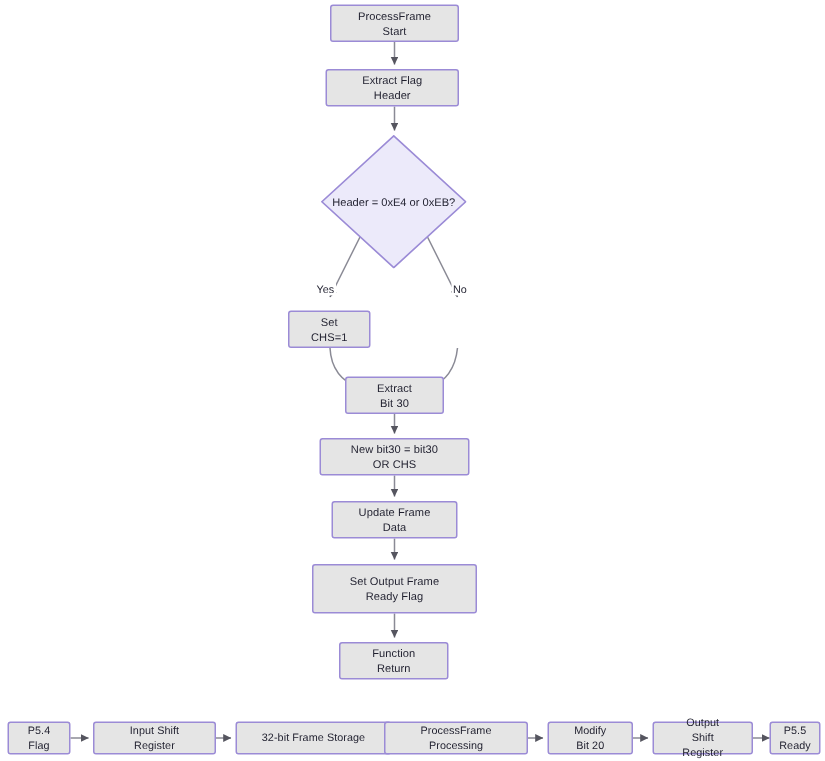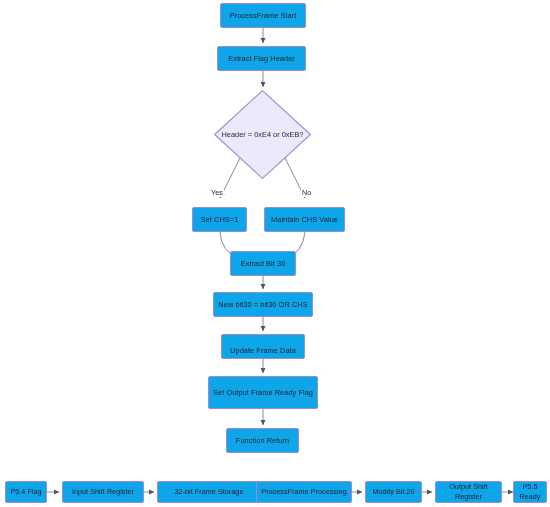--- a/index.html
+++ b/index.html
@@ -24,32 +24,32 @@
   svg.edges {
     position: absolute;
     left: 0; top: 0;
     width: 550px;
     height: 507px;
     pointer-events: none;
   }
   .node {
     position: absolute;
     box-sizing: border-box;
-    background: #0ea5e9;
+    background: #e5e5e5;
     border: 1px solid #9B8BD6;
     border-radius: 2px;
     display: flex;
     align-items: center;
     justify-content: center;
     text-align: center;
     color: #1f1f2e;
     font-size: 7.4px;
     line-height: 10px;
     letter-spacing: 0.05px;
-    padding: 2px 4px;
+    padding: 2px 16px;
   }
   .node.pipeline {
     font-size: 7.2px;
   }
   .diamond-wrap {
     position: absolute;
     display: flex;
     align-items: center;
     justify-content: center;
   }
@@ -125,33 +125,30 @@
     <svg class="diamond-shape" viewBox="0 0 97 89" preserveAspectRatio="none">
       <polygon points="48.5,0.6 96.4,44.5 48.5,88.4 0.6,44.5" fill="#ECEAFA" stroke="#9B8BD6" stroke-width="1.1"></polygon>
     </svg>
     <span class="diamond-label">Header = 0xE4 or 0xEB?</span>
   </div>
 
   <div class="node" style="left:192px; top:207px; width:55px; height:25px;">
     <span>Set CHS=1</span>
   </div>
 
-  <div class="node" style="left:264px; top:207px; width:81px; height:25px;">
-    <span>Maintain CHS Value</span>
-  </div>
 
   <div class="node" style="left:230px; top:251px; width:66px; height:25px;">
     <span>Extract Bit 30</span>
   </div>
 
   <div class="node" style="left:213px; top:292px; width:100px; height:25px;">
     <span>New bit30 = bit30 OR CHS</span>
   </div>
 
-  <div class="node" style="left:221px; top:334px; width:84px; height:25px;align-items:flex-end;">
+  <div class="node" style="left:221px; top:334px; width:84px; height:25px;">
     <span>Update Frame Data</span>
   </div>
 
   <div class="node" style="left:208px; top:376px; width:110px; height:33px;">
     <span>Set Output Frame Ready Flag</span>
   </div>
 
   <div class="node" style="left:226px; top:428px; width:73px; height:25px;">
     <span>Function Return</span>
   </div>

